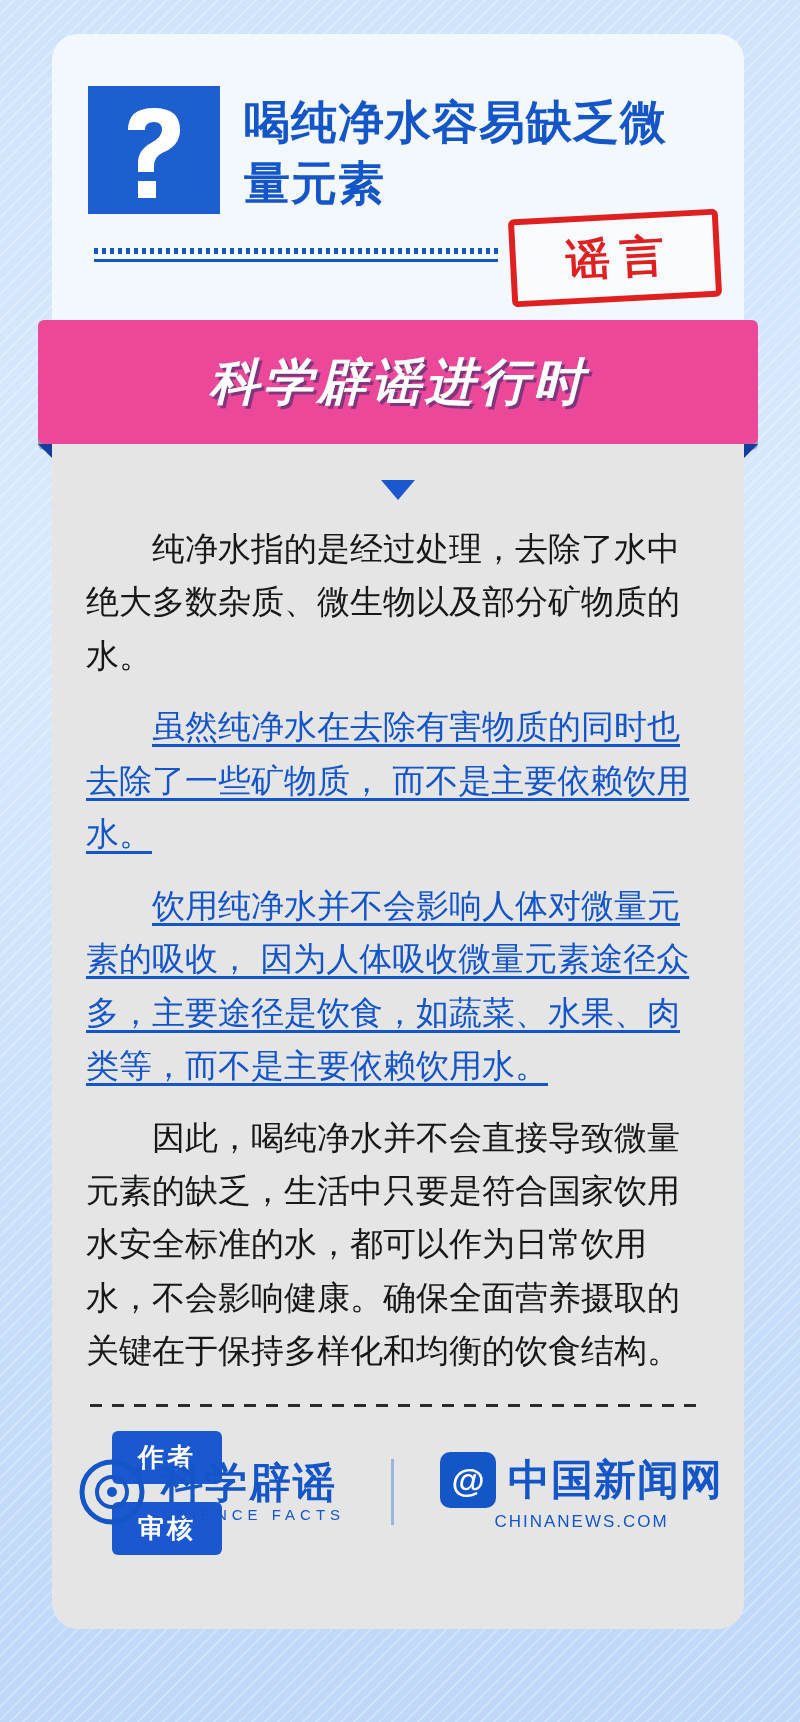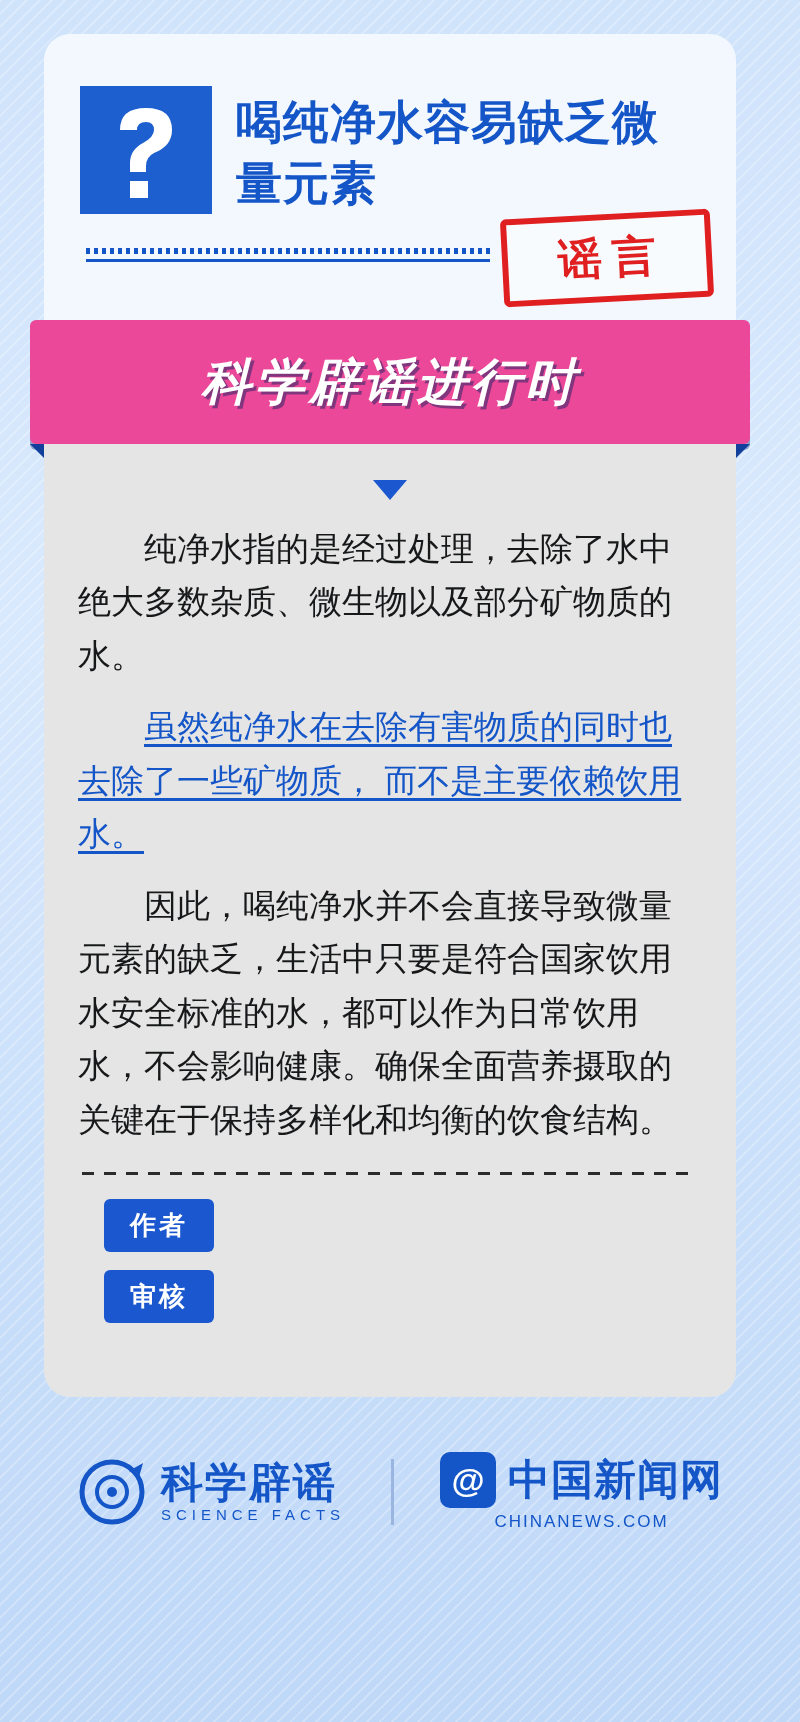--- a/index.html
+++ b/index.html
@@ -16,21 +16,21 @@
   
   body::before {
     content: "";
     position: absolute; inset: 0;
     background-image: repeating-linear-gradient(135deg, rgba(255,255,255,0.25) 0 2px, rgba(255,255,255,0) 2px 9px);
     pointer-events: none;
   }
 
   .card {
     position: absolute;
-    left: 32px;
+    left: 40px;
     top: 34px;
     width: 704px;
     padding-left: 12px;
   }
 
   
   .top-panel {
     position: relative;
     background: #f3f8fe;
     border-radius: 26px 26px 0 0;
@@ -242,20 +242,21 @@
 
   <div class="banner">
     <div class="banner-text">科学辟谣进行时</div>
   </div>
 
   <div class="body-panel">
     <div class="caret"></div>
 
     <p class="para">纯净水指的是经过处理，去除了水中绝大多数杂质、微生物以及部分矿物质的水。</p>
     <p class="para hl">虽然纯净水在去除有害物质的同时也去除了一些矿物质， 而不是主要依赖饮用水。</p>
+    <p class="para hl">饮用纯净水并不会影响人体对微量元素的吸收， 因为人体吸收微量元素途径众多，主要途径是饮食，如蔬菜、水果、肉类等，而不是主要依赖饮用水。</p>
     <p class="para">因此，喝纯净水并不会直接导致微量元素的缺乏，生活中只要是符合国家饮用水安全标准的水，都可以作为日常饮用水，不会影响健康。确保全面营养摄取的关键在于保持多样化和均衡的饮食结构。</p>
 
     <div class="divider"></div>
 
     <div class="credit">
       <div class="tag">作者</div>
     </div>
 
     <div class="credit">
       <div class="tag">审核</div>

